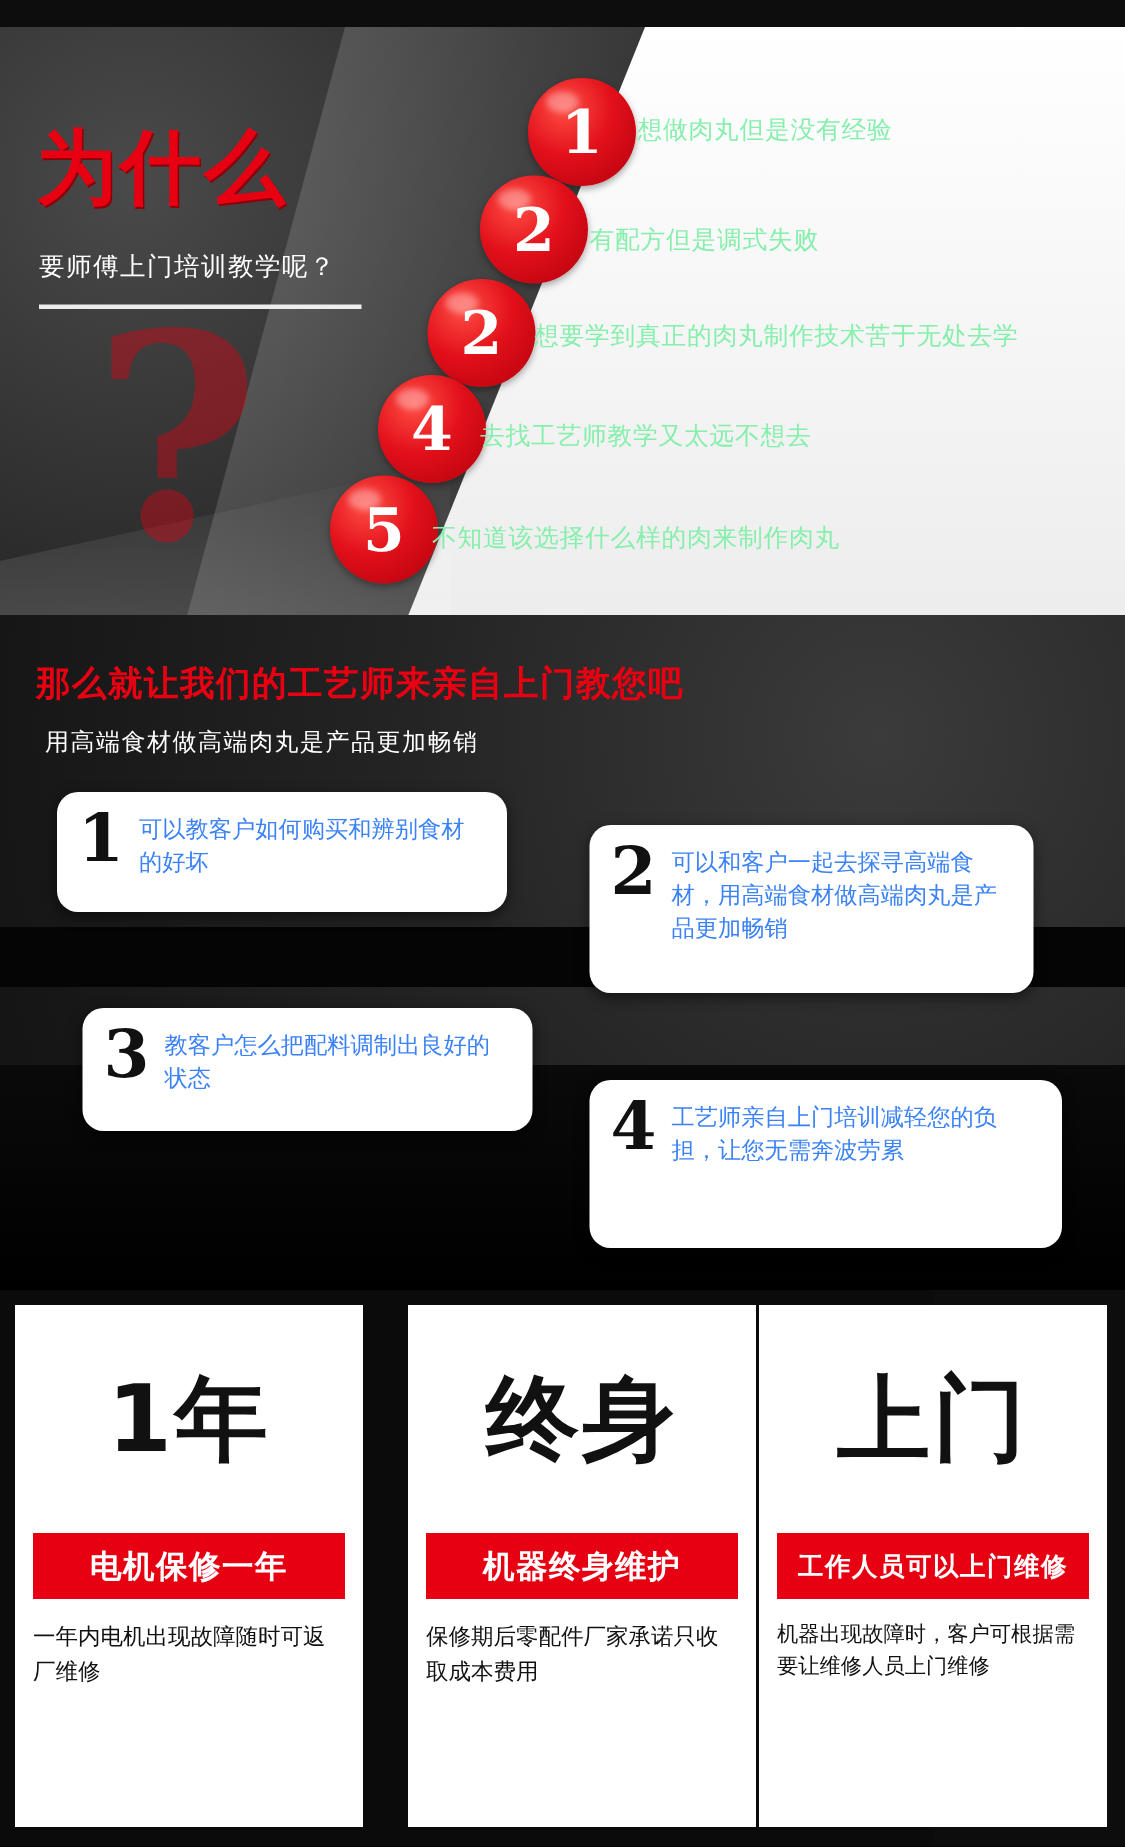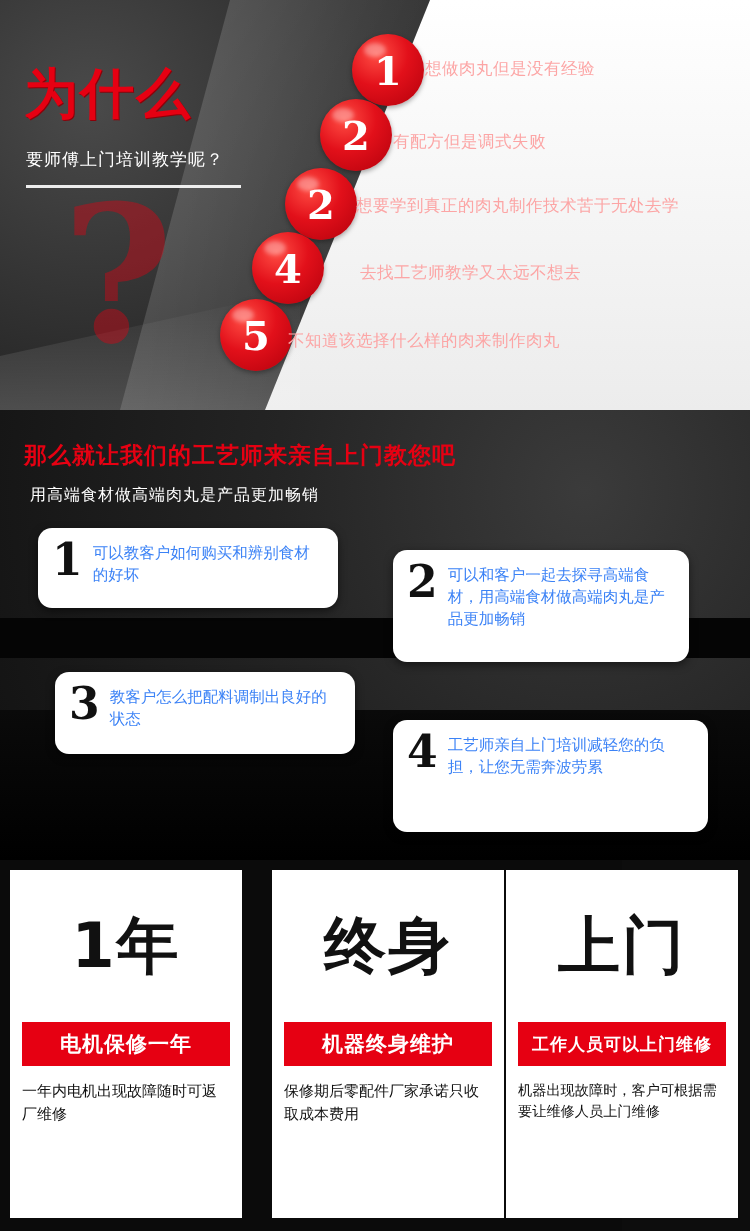--- a/index.html
+++ b/index.html
@@ -14,21 +14,21 @@
     position: relative;
     width: 750px;
     height: 1231px;
     overflow: hidden;
     background: #0d0d0d;
   }
 
   
   #sec-why {
     position: absolute;
-    left: 0; top: 0;
+    left: 0; top: 18px;
     width: 750px; height: 410px;
     overflow: hidden;
     background: #1b1b1b;
   }
   #sec-why .bg-dark {
     position: absolute; inset: 0;
     background:
       radial-gradient(circle at 12% 25%, #4a4a4a 0%, #2a2a2a 38%, #161616 70%, #0d0d0d 100%);
   }
   #sec-why .bg-white-wedge {
@@ -115,21 +115,21 @@
     position:absolute;
     left:12px; top:9px;
     width:22px; height:14px;
     border-radius:50%;
     background: rgba(255,255,255,.35);
     filter: blur(2px);
   }
   .why-text {
     position: absolute;
     font-size: 16.5px;
-    color: #fca5a5;
+    color: #86efac;
     white-space: nowrap;
     letter-spacing: .5px;
   }
 
   
   #sec-benefit {
     position: absolute;
     left: 0; top: 410px;
     width: 750px; height: 450px;
     overflow: hidden;
@@ -260,21 +260,21 @@
       <div class="why-item">
         <div class="why-badge" style="left:320px; top:99px;">2</div>
         <div class="why-text" style="left:393px; top:131px;">有配方但是调式失败</div>
       </div>
       <div class="why-item">
         <div class="why-badge" style="left:285px; top:168px;">2</div>
         <div class="why-text" style="left:356px; top:195px;">想要学到真正的肉丸制作技术苦于无处去学</div>
       </div>
       <div class="why-item">
         <div class="why-badge" style="left:252px; top:232px;">4</div>
-        <div class="why-text" style="left:320px; top:262px;margin-left:40px;">去找工艺师教学又太远不想去</div>
+        <div class="why-text" style="left:320px; top:262px;">去找工艺师教学又太远不想去</div>
       </div>
       <div class="why-item">
         <div class="why-badge" style="left:220px; top:299px;">5</div>
         <div class="why-text" style="left:288px; top:330px;">不知道该选择什么样的肉来制作肉丸</div>
       </div>
     </div>
   </div>
 
   <div id="sec-benefit">
     <div class="band b1"></div>

